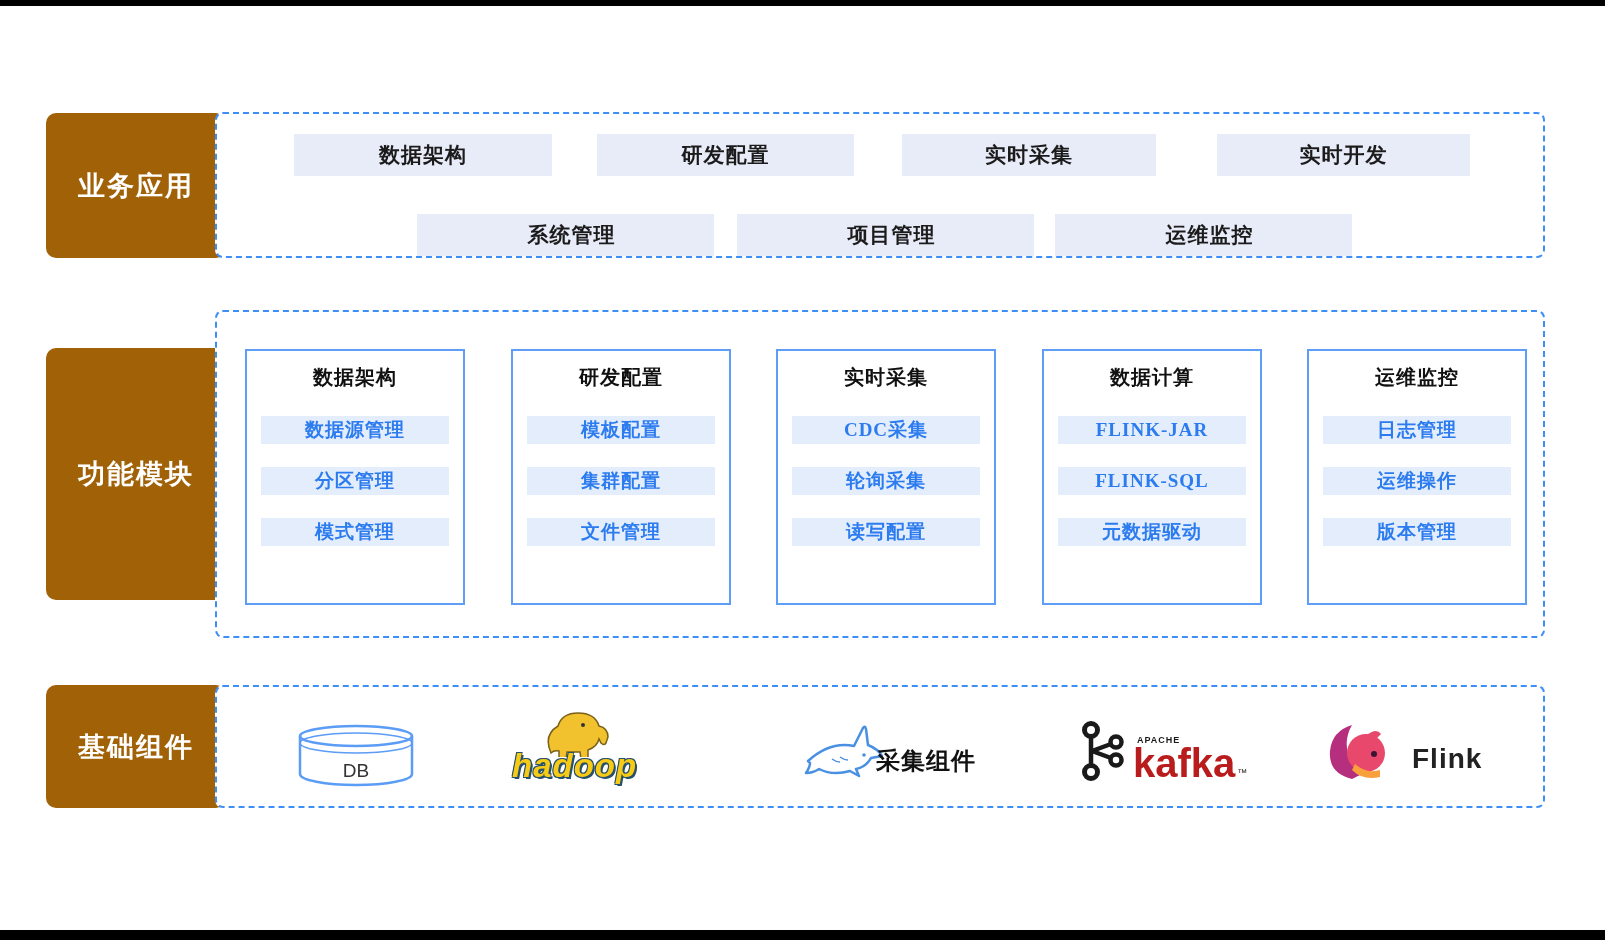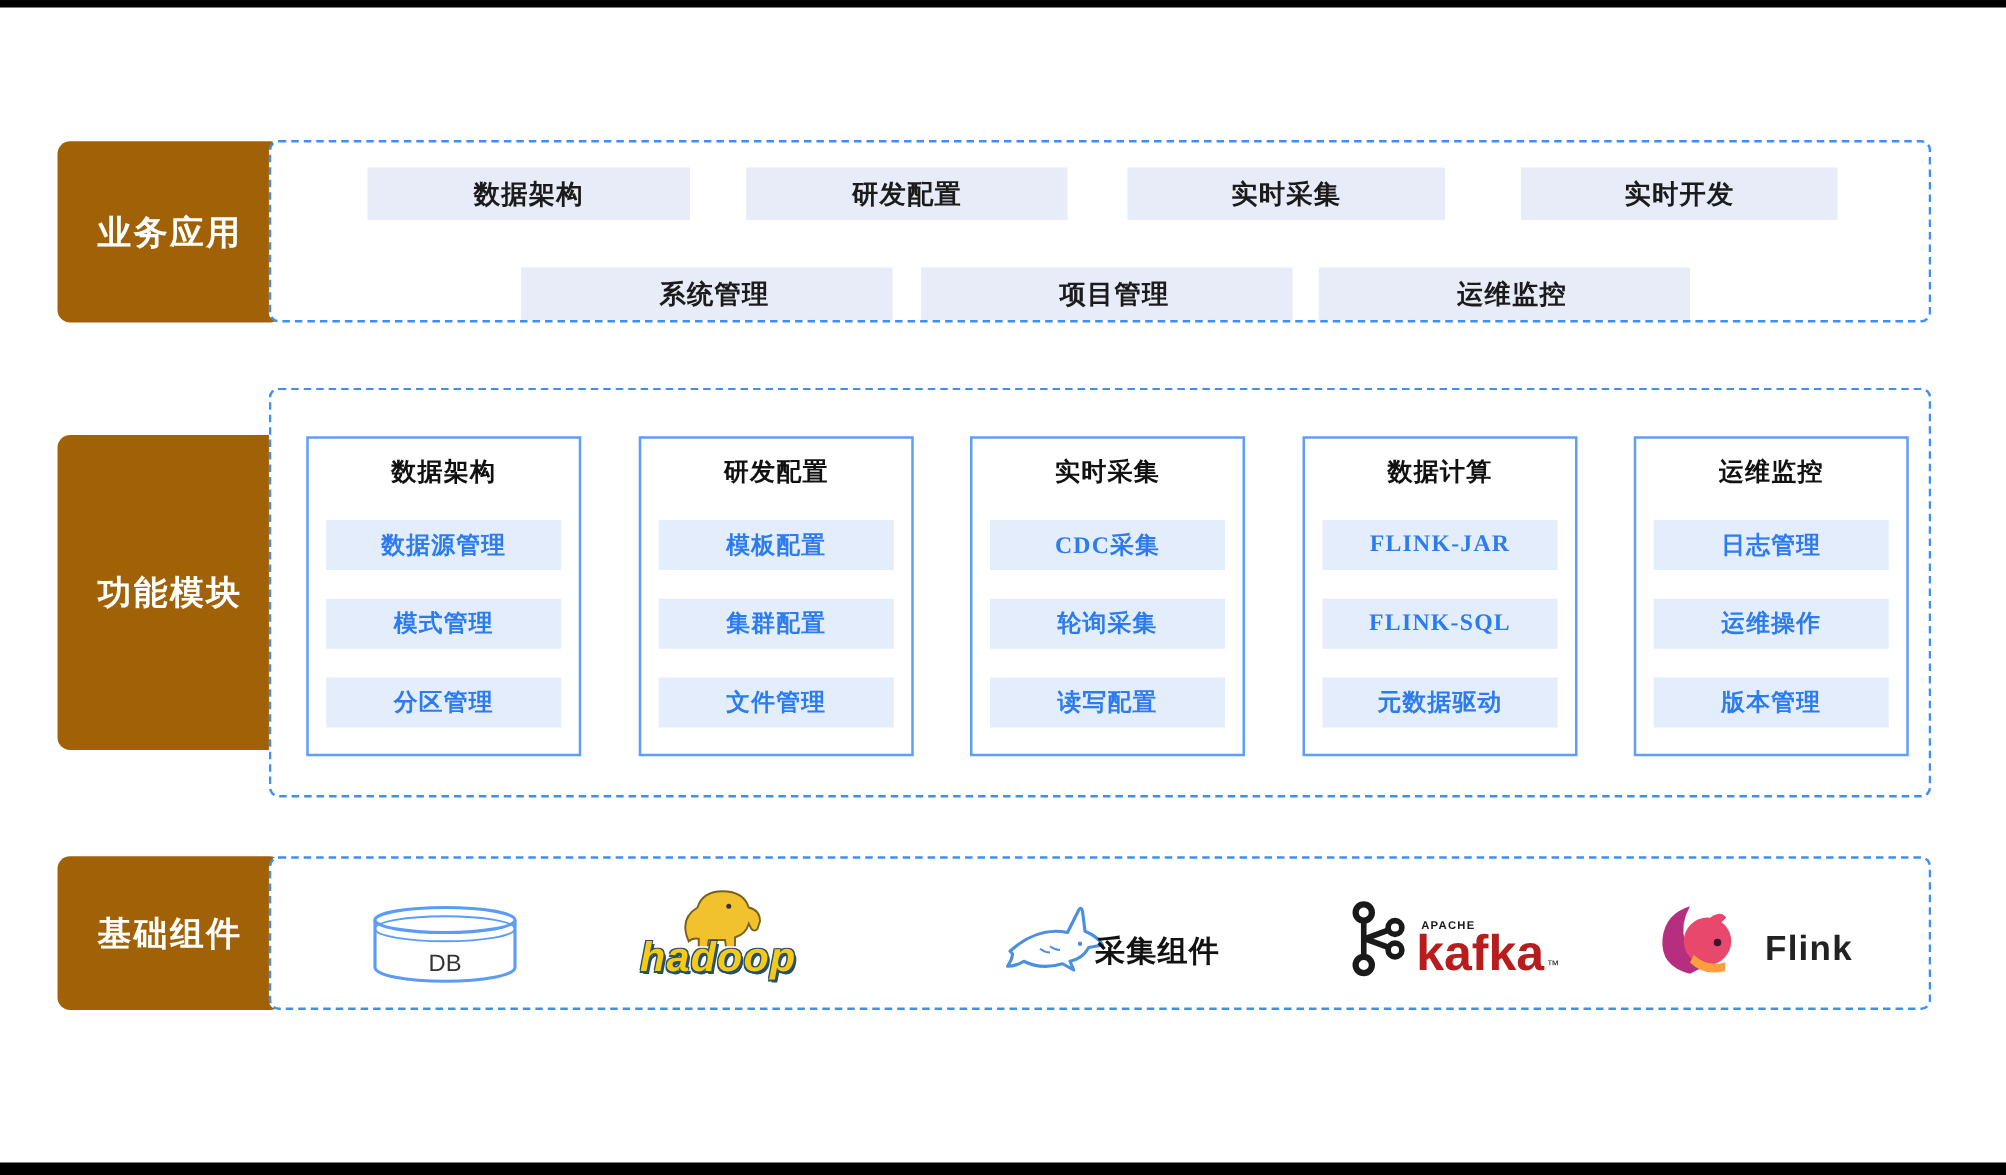--- a/index.html
+++ b/index.html
@@ -46,21 +46,21 @@
     position:absolute;top:37px;width:220px;height:256px;background:#fff;
     border:2px solid #5E9EF7;box-sizing:border-box;
     display:flex;flex-direction:column;align-items:center;
   }
   .mod-title{
     margin-top:13px;font-family:"Liberation Serif","DejaVu Serif",serif;
     font-weight:bold;font-size:20px;color:#111;letter-spacing:1px;
   }
   .mod-items{margin-top:25px;display:flex;flex-direction:column;gap:23px;}
   .mod-item{
-    width:188px;height:40px;background:#E3EDFC;color:#2C7CEF;
+    width:188px;height:28px;background:#E3EDFC;color:#2C7CEF;
     display:flex;align-items:center;justify-content:center;
     font-family:"Liberation Serif","DejaVu Serif",serif;
     font-weight:bold;font-size:19px;letter-spacing:1px;
   }
 
   
   .logo-group{position:absolute;display:flex;align-items:flex-end;}
   .hadoop-text{
     font-family:"Liberation Sans", sans-serif;font-style:italic;font-weight:900;
     font-size:33px;color:#F7CB15;letter-spacing:1px;line-height:0.9;
@@ -104,22 +104,22 @@
     <div class="biz-btn biz-row2" style="left:520px;width:285px;">项目管理</div>
     <div class="biz-btn biz-row2" style="left:838px;width:285px;">运维监控</div>
   </div>
 
   <div class="dashed-sec" id="sec-modules">
 
     <div class="mod-col" style="left:28px;">
       <div class="mod-title">数据架构</div>
       <div class="mod-items">
         <div class="mod-item">数据源管理</div>
+        <div class="mod-item">分区管理</div>
         <div class="mod-item">模式管理</div>
-        <div class="mod-item">分区管理</div>
       </div>
     </div>
 
     <div class="mod-col" style="left:294px;">
       <div class="mod-title">研发配置</div>
       <div class="mod-items">
         <div class="mod-item">模板配置</div>
         <div class="mod-item">集群配置</div>
         <div class="mod-item">文件管理</div>
       </div>

